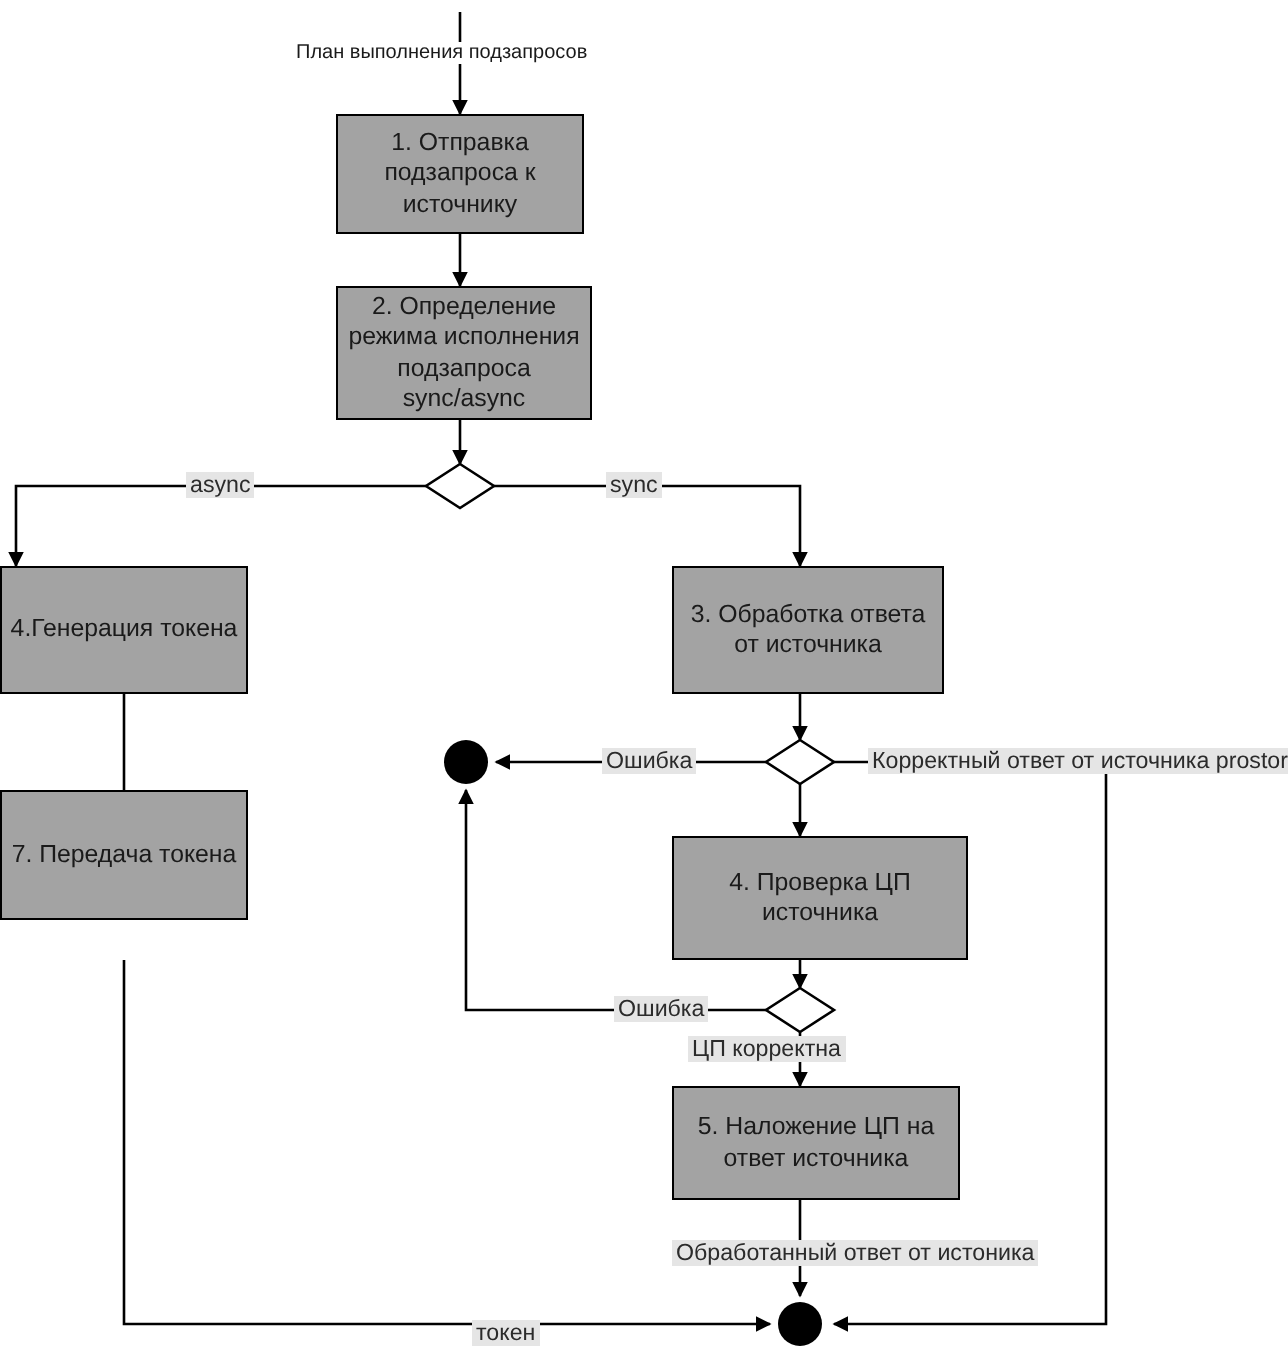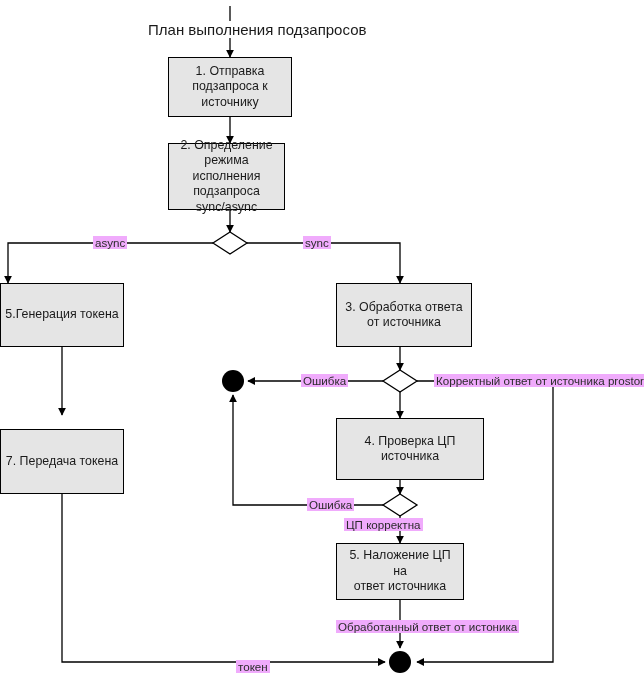--- a/index.html
+++ b/index.html
@@ -19,43 +19,43 @@
   }
   #canvas svg {
     position: absolute;
     left: 0;
     top: 0;
   }
   .node-box {
     position: absolute;
     box-sizing: border-box;
     border: 1.4px solid #000000;
-    background: #e5e5e5;
+    background: #a3a3a3;
     display: flex;
     align-items: center;
     justify-content: center;
     text-align: center;
     font-size: 12.4px;
     line-height: 15.5px;
     color: #1a1a1a;
     white-space: pre-line;
     padding: 2px 4px;
   }
   .edge-label {
     position: absolute;
     font-size: 11.6px;
     line-height: 13px;
     color: #2b2b2b;
-    background: #f0abfc;
+    background: #e5e5e5;
     white-space: nowrap;
     padding: 0 2px;
   }
   .diagram-title {
     position: absolute;
-    font-size: 15px;
+    font-size: 10px;
     color: #1a1a1a;
     white-space: nowrap;
     background: #ffffff;
     padding: 0 3px;
   }
 </style>
 </head>
 <body>
 
 <div id="canvas">
@@ -108,36 +108,36 @@
     <circle cx="233" cy="381" r="11" fill="#000000"></circle>
     <circle cx="400" cy="662" r="11" fill="#000000"></circle>
   </svg>
 
   <div class="diagram-title" style="left:145px; top:21px;">План выполнения подзапросов</div>
 
   <div class="node-box" style="left:168px; top:57px; width:124px; height:60px;">1. Отправка
 подзапроса к
 источнику</div>
 
-  <div class="node-box" style="left:168px; top:143px; width:117px; height:67px;">2. Определение
+  <div class="node-box" style="left:168px; top:143px; width:128px; height:67px;">2. Определение
 режима исполнения
 подзапроса
 sync/async</div>
 
-  <div class="node-box" style="left:0px; top:283px; width:124px; height:64px;">5.Генерация токена</div>
+  <div class="node-box" style="left:0px; top:283px; width:124px; height:64px;">4.Генерация токена</div>
 
-  <div class="node-box" style="left:0px; top:429px; width:124px; height:65px;">7. Передача токена</div>
+  <div class="node-box" style="left:0px; top:395px; width:124px; height:65px;">7. Передача токена</div>
 
   <div class="node-box" style="left:336px; top:283px; width:136px; height:64px;">3. Обработка ответа
 от источника</div>
 
   <div class="node-box" style="left:336px; top:418px; width:148px; height:62px;">4. Проверка ЦП
 источника</div>
 
-  <div class="node-box" style="left:336px; top:543px; width:128px; height:57px;">5. Наложение ЦП на
+  <div class="node-box" style="left:336px; top:543px; width:144px; height:57px;">5. Наложение ЦП на
 ответ источника</div>
 
   <div class="edge-label" style="left:93px; top:236px;">async</div>
 
   <div class="edge-label" style="left:303px; top:236px;">sync</div>
 
   <div class="edge-label" style="left:301px; top:374px;">Ошибка</div>
 
   <div class="edge-label" style="left:434px; top:374px;">Корректный ответ от источника prostore</div>
 

